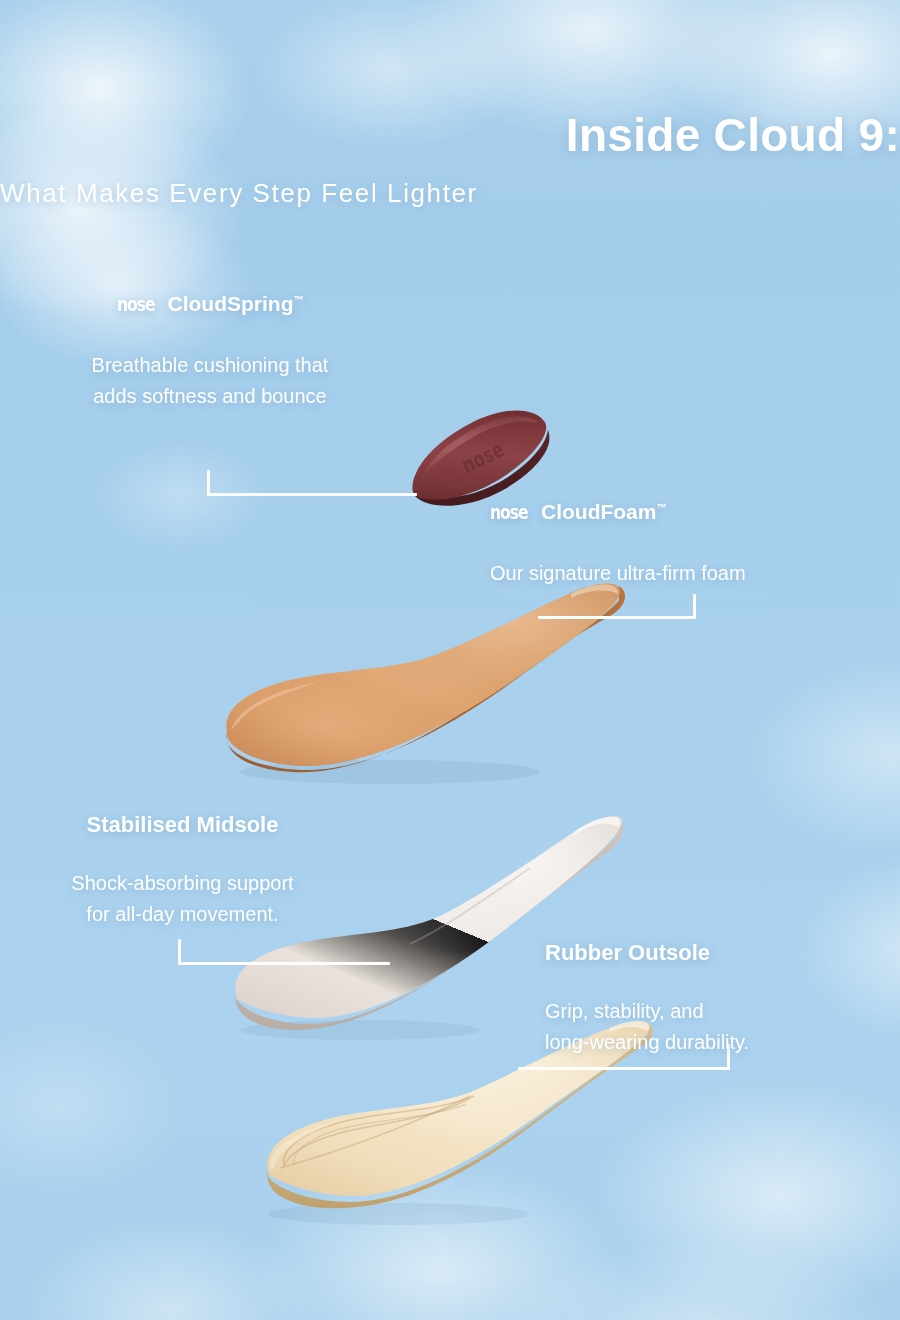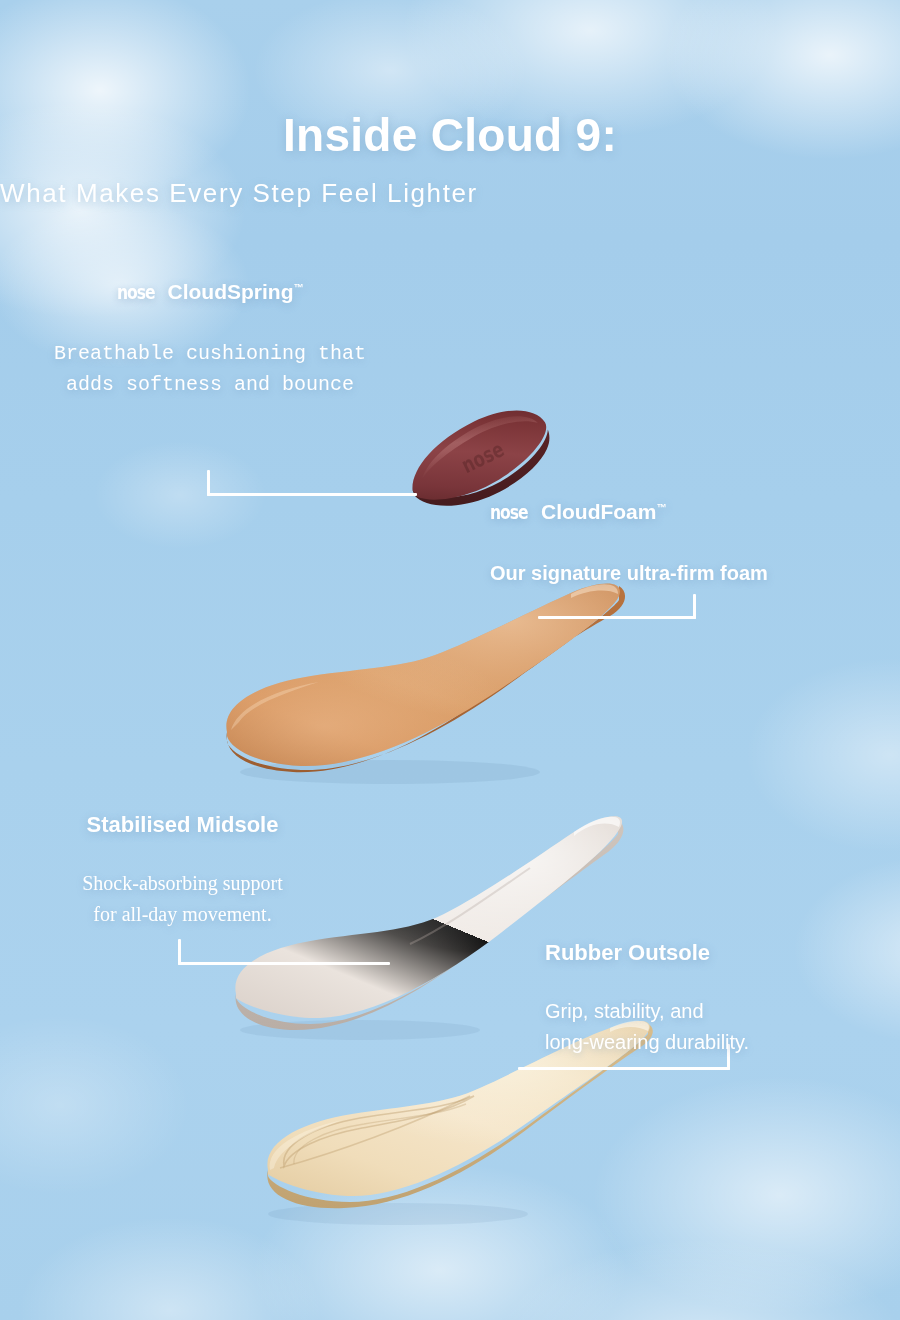--- a/index.html
+++ b/index.html
@@ -28,21 +28,21 @@
   .cloud {
     position:absolute;
     border-radius:50%;
     background:radial-gradient(closest-side, rgba(255,255,255,.95), rgba(255,255,255,0) 72%);
     pointer-events:none;
   }
 
   
   .headline {
     position:absolute; left:0; right:0; top:108px;
-    text-align:center;
+    text-align:right;
     font-size:46px; font-weight:bold;
     color:#ffffff;
     letter-spacing:.3px;
     text-shadow:0 2px 10px rgba(120,160,195,.45);
   }
   .subhead {
     position:absolute; left:0; right:0; top:178px;
     text-align:left;
     font-size:26px; font-weight:400;
     color:#ffffff;
@@ -159,25 +159,25 @@
         </g>
       </g>
     </svg>
   </div>
 
   <div class="leader tick-left" style="left:207px; top:470px; width:210px; height:26px;">
     <div class="v" style="height:26px;"></div>
     <div class="h"></div>
   </div>
 
-  <div class="callout left" style="left:40px; top:280px; width:340px;">
+  <div class="callout left" style="left:40px; top:292px; width:340px;">
     <div class="brandline">
       <span class="logomark">nose</span><span>CloudSpring</span><span class="tm">™</span>
     </div>
-    <div class="desc" style="margin-top:34px;font-family:Liberation Mono, monospace;">
+    <div class="desc" style="margin-top:34px;">
       <div>Breathable cushioning that</div>
       <div>adds softness and bounce</div>
     </div>
   </div>
 
   <div class="part" style="left:215px; top:572px; width:430px; height:215px;">
     <svg width="430" height="215" viewBox="0 0 430 215">
       <defs>
         <linearGradient id="cfTop" x1="0.1" y1="1" x2="0.9" y2="0">
           <stop offset="0%" stop-color="#c07c46"></stop>
@@ -238,21 +238,21 @@
 
   <div class="leader tick-right" style="left:538px; top:594px; width:158px; height:25px;">
     <div class="h"></div>
     <div class="v" style="height:25px;"></div>
   </div>
 
   <div class="callout right" style="left:490px; top:452px; width:400px;">
     <div class="brandline">
       <span class="logomark">nose</span><span>CloudFoam</span><span class="tm">™</span>
     </div>
-    <div class="desc" style="margin-top:34px;font-weight:bold;">
+    <div class="desc" style="margin-top:34px;">
       <div>Our signature ultra-firm foam</div>
     </div>
   </div>
 
   <div class="part" style="left:230px; top:808px; width:410px; height:235px;">
     <svg width="410" height="235" viewBox="0 0 410 235">
       <defs>
         <linearGradient id="msTop" x1="0.1" y1="1" x2="0.9" y2="0">
           <stop offset="0%" stop-color="#ddd4cd"></stop>
           <stop offset="22%" stop-color="#eae3dd"></stop>
@@ -302,21 +302,21 @@
     </svg>
   </div>
 
   <div class="leader tick-left" style="left:178px; top:939px; width:212px; height:26px;">
     <div class="v" style="height:26px;"></div>
     <div class="h"></div>
   </div>
 
   <div class="callout left" style="left:10px; top:812px; width:345px;">
     <div class="plaintitle">Stabilised Midsole</div>
-    <div class="desc" style="margin-top:30px;font-family:Liberation Serif, serif;">
+    <div class="desc" style="margin-top:30px;">
       <div>Shock-absorbing support</div>
       <div>for all-day movement.</div>
     </div>
   </div>
 
   <div class="part" style="left:258px; top:1018px; width:400px; height:230px;">
     <svg width="400" height="230" viewBox="0 0 400 230">
       <defs>
         <linearGradient id="osTop" x1="0.1" y1="1" x2="0.9" y2="0">
           <stop offset="0%" stop-color="#e6cfa6"></stop>

